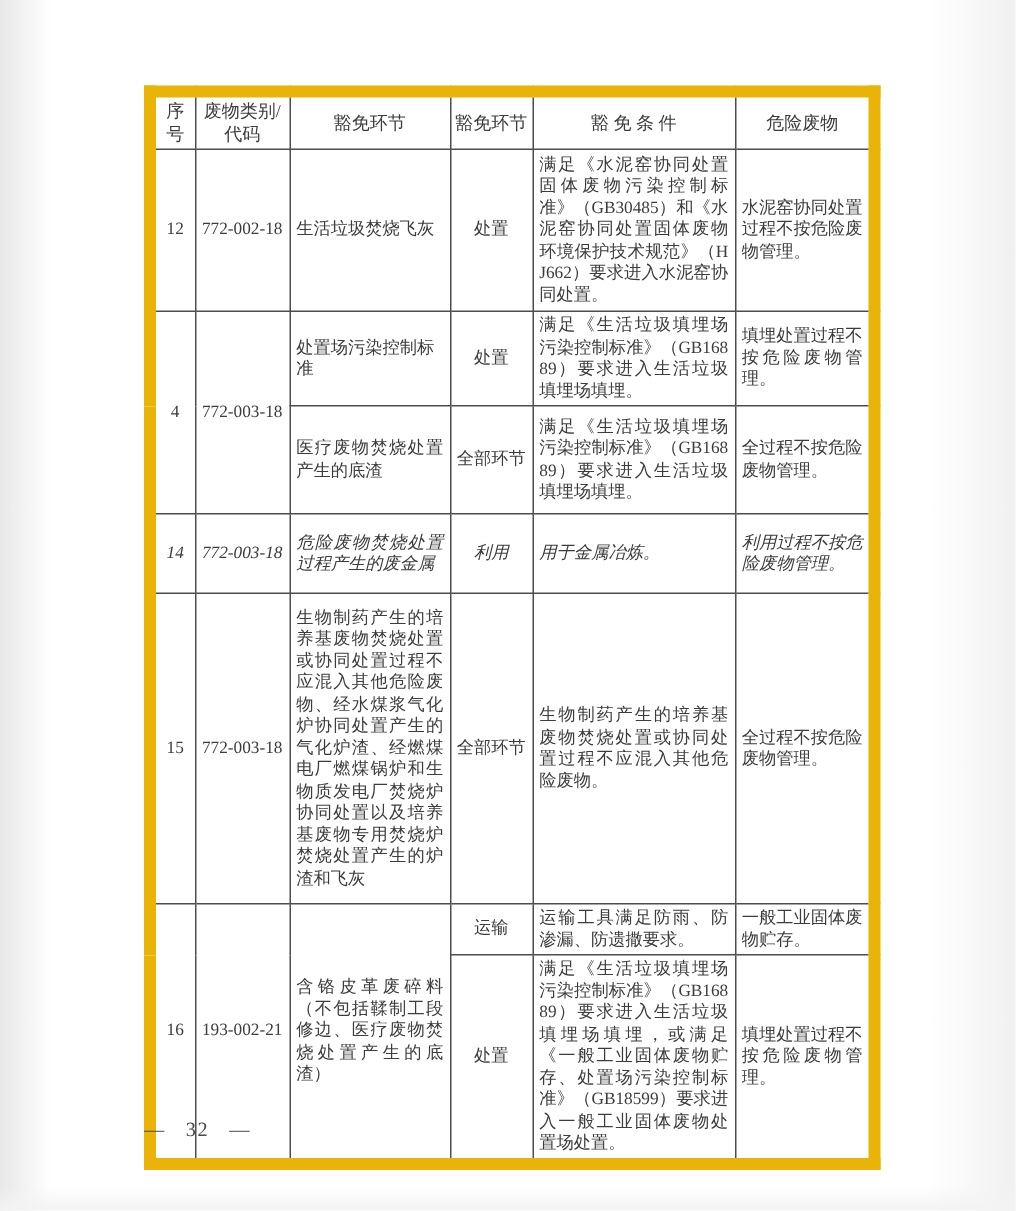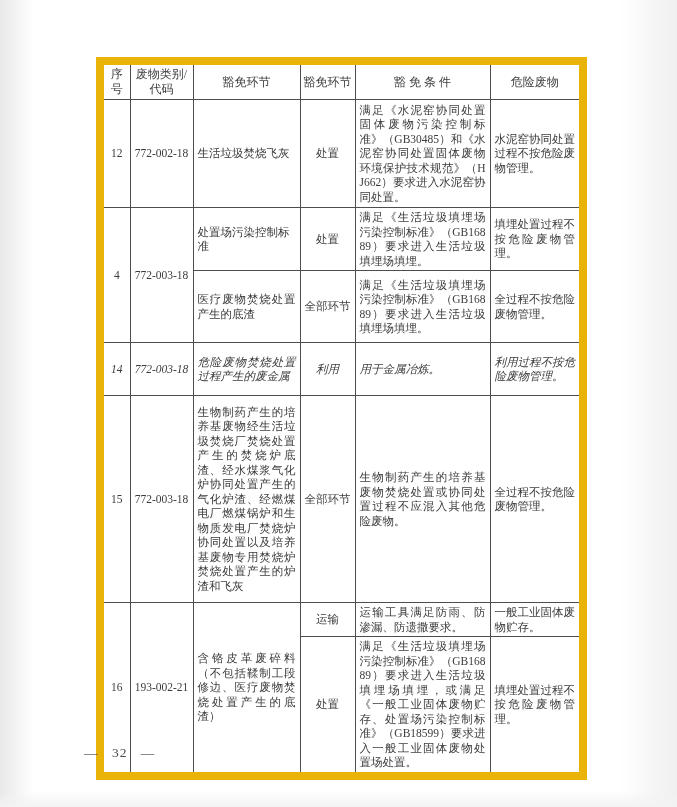--- a/index.html
+++ b/index.html
@@ -43,21 +43,21 @@
   .tight    { line-height:13.5px; font-size:11px; }
   tr.h-head { height:38px; }
   tr.h-r12  { height:108px; }
   tr.h-r13a { height:55px; }
   tr.h-r13b { height:72px; }
   tr.h-r14  { height:53px;font-style:italic; }
   tr.h-r15  { height:207px; }
   tr.h-r16a { height:32px; }
   tr.h-r16b { height:111px; }
   .page-number {
-    position:absolute; left:84px; top:745px;
+    position:absolute; left:96px; top:745px;
     font-size:13.5px; color:#4a4a4a; word-spacing:9px; letter-spacing:1px;text-align:center;
   }
 </style>
 </head>
 <body>
 
 <div class="scan-edge-left"></div>
 <div class="scan-edge-right"></div>
 <div class="scan-edge-bottom"></div>
 
@@ -110,21 +110,21 @@
       <td class="c-center">772-003-18</td>
       <td class="c-just">危险废物焚烧处置过程产生的废金属</td>
       <td class="c-center">利用</td>
       <td>用于金属冶炼。</td>
       <td class="c-just">利用过程不按危险废物管理。</td>
     </tr>
 
     <tr class="h-r15">
       <td class="c-center">15</td>
       <td class="c-center">772-003-18</td>
-      <td class="c-just">生物制药产生的培养基废物经生活垃圾焚烧厂焚烧处置产生的焚烧炉底渣、经水煤浆气化炉协同处置产生的气化炉渣、经燃煤电厂燃煤锅炉和生物质发电厂焚烧炉协同处置以及培养基废物专用焚烧炉焚烧处置产生的炉渣和飞灰</td>
+      <td class="c-just">生物制药产生的培养基废物焚烧处置或协同处置过程不应混入其他危险废物、经水煤浆气化炉协同处置产生的气化炉渣、经燃煤电厂燃煤锅炉和生物质发电厂焚烧炉协同处置以及培养基废物专用焚烧炉焚烧处置产生的炉渣和飞灰</td>
       <td class="c-center">全部环节</td>
       <td class="c-just">生物制药产生的培养基废物焚烧处置或协同处置过程不应混入其他危险废物。</td>
       <td class="c-just">全过程不按危险废物管理。</td>
     </tr>
 
     <tr class="h-r16a">
       <td class="c-center" rowspan="2">16</td>
       <td class="c-center" rowspan="2">193-002-21</td>
       <td class="c-just" rowspan="2">含铬皮革废碎料（不包括鞣制工段修边、医疗废物焚烧处置产生的底渣）</td>
       <td class="c-center">运输</td>

